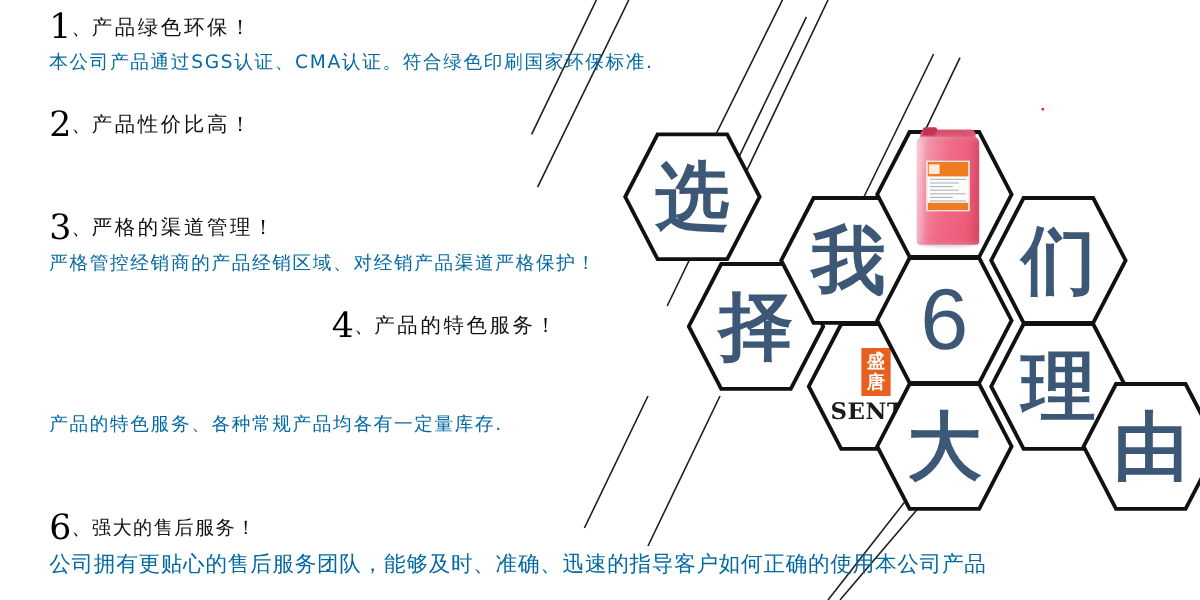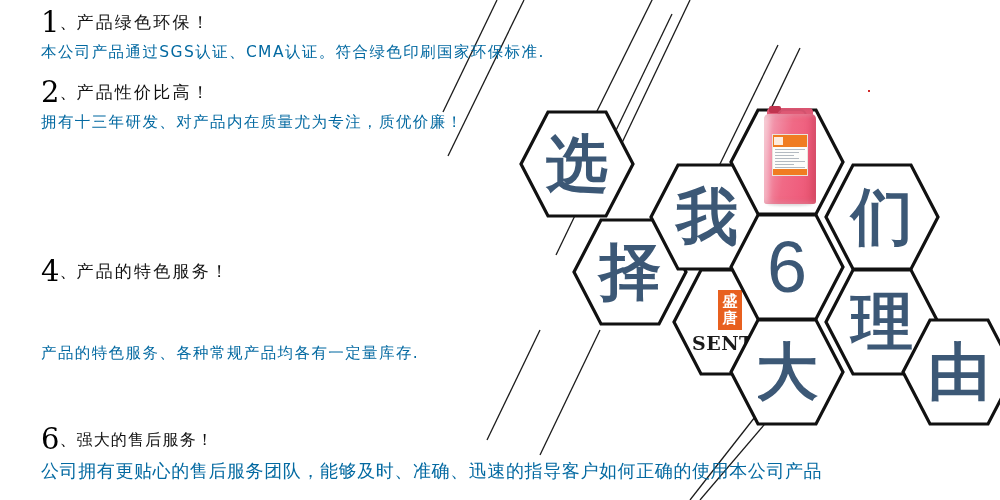--- a/index.html
+++ b/index.html
@@ -269,29 +269,34 @@
 
   <div id="reasons">
 
     <div class="reason r1" style="top:8px;">
       <div class="reason-head">
         <span class="reason-num">1</span><span class="reason-dun">、</span><span class="reason-title">产品绿色环保！</span>
       </div>
       <span class="reason-sub">本公司产品通过SGS认证、CMA认证。符合绿色印刷国家环保标准.</span>
     </div>
 
-    <div class="reason r2" style="top:78px;">
+    <div class="reason r2" style="top:89px;">
       <div class="reason-head">
         <span class="reason-num">2</span><span class="reason-dun">、</span><span class="reason-title">产品性价比高！</span>
       </div>
-      <span class="reason-sub">拥有十三年研发、对产品内在质量尤为专注，质优价廉！</span>
-    </div>
-
-
-    <div class="reason r4" style="top:257px;">
+    </div>
+
+    <div class="reason r3" style="top:175px;">
+      <div class="reason-head">
+        <span class="reason-num">3</span><span class="reason-dun">、</span><span class="reason-title">严格的渠道管理！</span>
+      </div>
+      <span class="reason-sub">严格管控经销商的产品经销区域、对经销产品渠道严格保护！</span>
+    </div>
+
+    <div class="reason r4" style="top:257px;text-align:center;">
       <div class="reason-head">
         <span class="reason-num">4</span><span class="reason-dun">、</span><span class="reason-title">产品的特色服务！</span>
       </div>
     </div>
 
     <div class="reason r5" style="top:339px;">
       <span class="reason-sub">产品的特色服务、各种常规产品均各有一定量库存.</span>
     </div>
 
     <div class="reason r6" style="top:425px; width:990px;">

